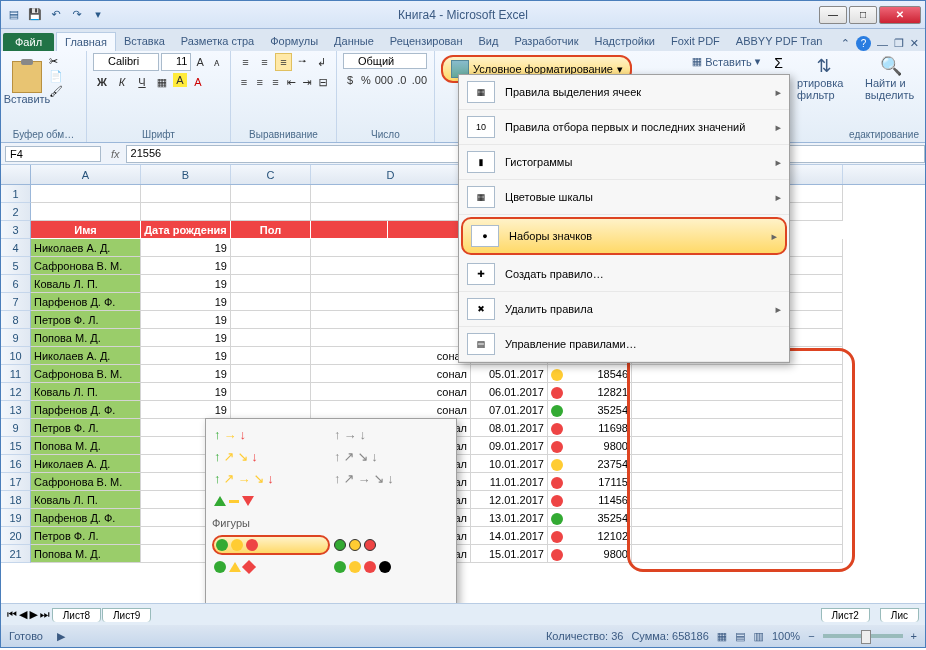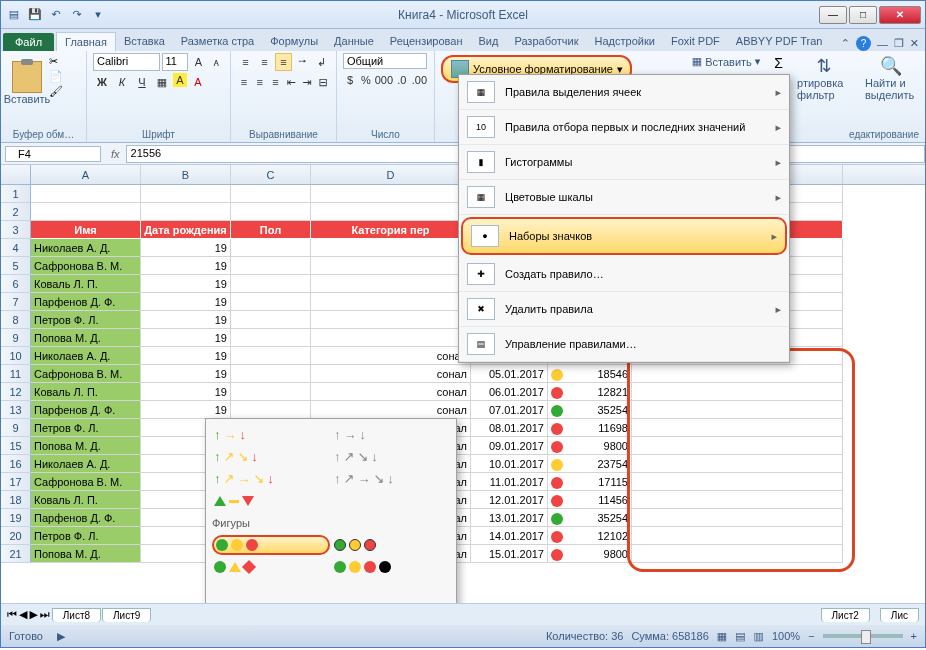--- a/index.html
+++ b/index.html
@@ -20,30 +20,30 @@
 .help-circ{width:15px;height:15px;border-radius:50%;background:#2a7de1;color:#fff;display:flex;align-items:center;justify-content:center;font-size:10px;}
 .ribbon{height:92px;background:linear-gradient(#f5f9ff,#e3edf7);border-bottom:1px solid #9bb7d9;display:flex;position:relative;}
 .rgroup{border-right:1px solid #c5d6eb;padding:2px 6px;display:flex;flex-direction:column;justify-content:space-between;}
 .rgroup-label{text-align:center;color:#4a6a8a;font-size:10px;}
 .clipboard{width:86px;}
 .paste-big{width:40px;height:60px;display:flex;flex-direction:column;align-items:center;justify-content:center;color:#3b5a82;font-size:10px;}
 .paste-ico{width:30px;height:32px;background:#e8c472;border:1px solid #b89040;position:relative;}
 .paste-ico::before{content:"";position:absolute;top:-3px;left:8px;width:12px;height:6px;background:#888;border-radius:2px;}
 .font-group{width:144px;}
 .frow{display:flex;gap:2px;margin-bottom:2px;}
-.combo{border:1px solid #abc;background:#fff;padding:1px 3px;font-size:11px;}
+.combo{border:1px solid #abc;background:#fff;padding:1px 14px;font-size:11px;}
 .smbtn{width:18px;height:18px;border:1px solid transparent;display:flex;align-items:center;justify-content:center;color:#333;}
 .align-group{width:106px;}
 .num-group{width:98px;}
 .cond-btn{background:linear-gradient(#fff2c8,#ffd968);border:2px solid #d42;border-radius:12px;padding:3px 8px;display:flex;align-items:center;gap:4px;cursor:pointer;}
 .cond-ico{width:18px;height:18px;background:linear-gradient(#8bc,#6a9);border:1px solid #589;}
 .ribbon-right{display:flex;gap:14px;align-items:flex-start;padding:4px 6px;}
 .big-btn{display:flex;flex-direction:column;align-items:center;color:#3b5a82;font-size:10px;width:54px;}
 .formula-bar{height:22px;background:#eef3fa;border-bottom:1px solid #b8cce4;display:flex;align-items:center;}
-.namebox{width:96px;border:1px solid #abc;background:#fff;margin:0 4px;padding:1px 12px;}
+.namebox{width:96px;border:1px solid #abc;background:#fff;margin:0 4px;padding:1px 4px;}
 .fx{padding:0 6px;color:#666;font-style:italic;}
 .formula-input{flex:1;border:1px solid #abc;background:#fff;padding:1px 4px;height:18px;}
 .grid-area{position:relative;height:438px;background:#fff;overflow:hidden;}
 .colheads{display:flex;height:20px;background:linear-gradient(#f3f7fc,#e0e8f2);border-bottom:1px solid #9bb7d9;}
 .rowhead-spacer{width:30px;border-right:1px solid #9bb7d9;}
 .colhead{border-right:1px solid #c5d6eb;text-align:center;color:#27537b;line-height:20px;}
 .rows{position:relative;}
 .row{display:flex;height:18px;}
 .rowhead{width:30px;background:linear-gradient(90deg,#f3f7fc,#e0e8f2);border-right:1px solid #9bb7d9;border-bottom:1px solid #c5d6eb;text-align:center;color:#27537b;line-height:18px;}
 .cell{border-right:1px solid #d4d4d4;border-bottom:1px solid #d4d4d4;padding:0 3px;line-height:18px;white-space:nowrap;overflow:hidden;}
@@ -252,21 +252,20 @@
           <div class="cell " style="width: 160px;"></div>
           <div class="cell " style="width: 77px;"></div>
           <div class="cell " style="width: 84px;"></div>
           <div class="cell " style="width: 211px;"></div>
         </div>
         <div class="row">
           <div class="rowhead">3</div>
           <div class="cell hdrcell" style="width: 110px;">Имя</div>
           <div class="cell hdrcell" style="width: 90px;">Дата рождения</div>
           <div class="cell hdrcell" style="width: 80px;">Пол</div>
-          <div class="cell hdrcell" style="width: 160px;">Категория пер</div>
           <div class="cell hdrcell" style="width: 77px;"></div>
           <div class="cell hdrcell" style="width: 84px;"></div>
           <div class="cell hdrcell" style="width: 211px;">, руб.</div>
         </div>
         <div class="row">
           <div class="rowhead">4</div>
           <div class="cell namecell" style="width: 110px;">Николаев А. Д.</div>
           <div class="cell " style="width: 90px; text-align: right;">19</div>
           <div class="cell " style="width: 80px;"></div>
           <div class="cell " style="width: 160px;"></div>

